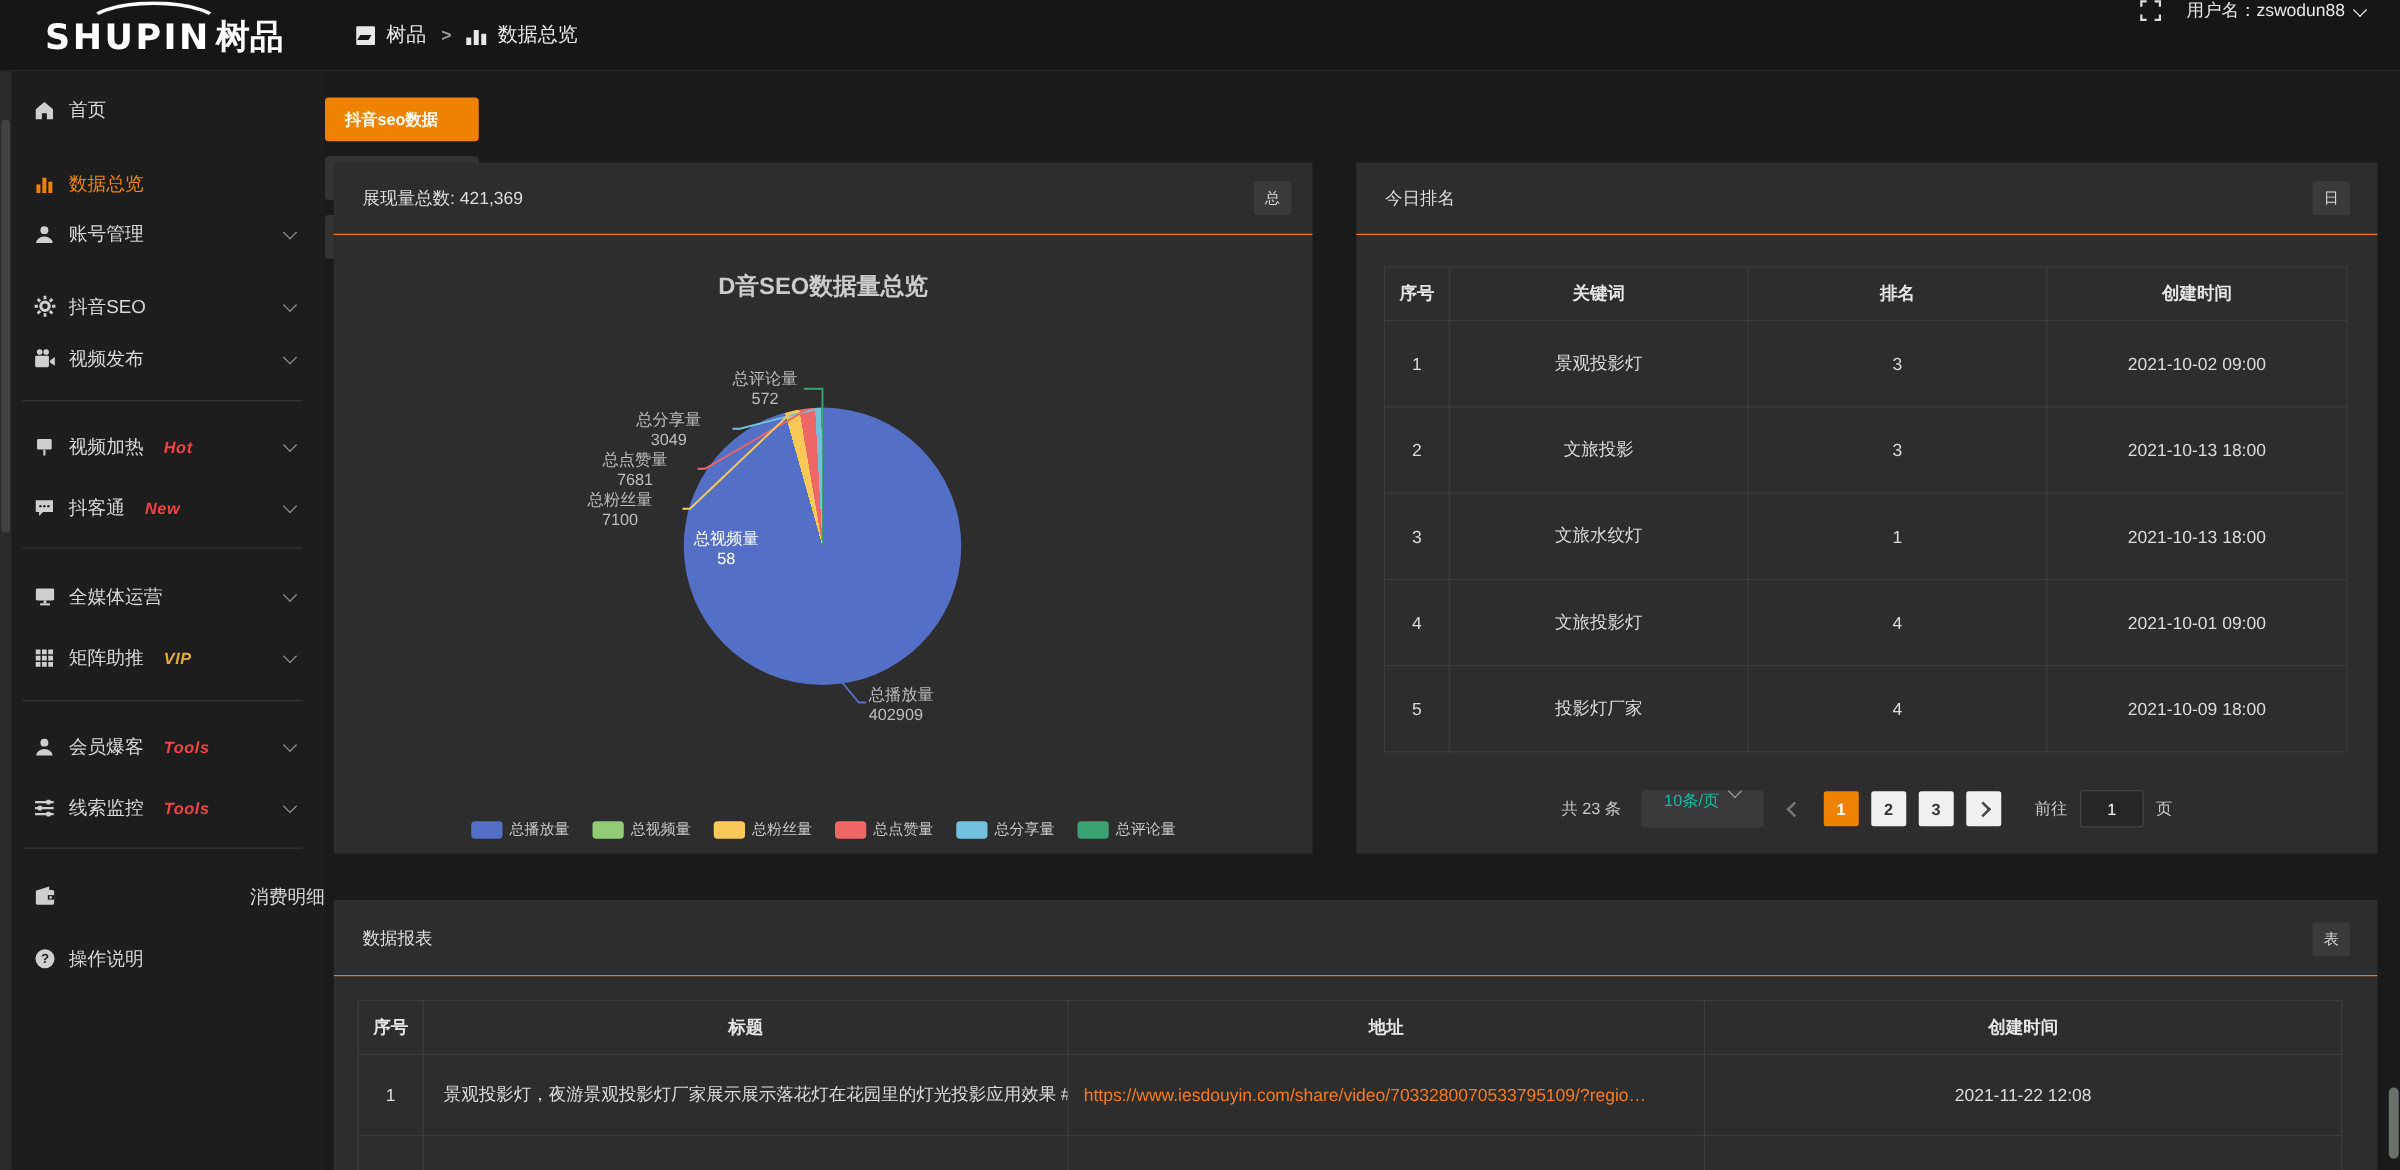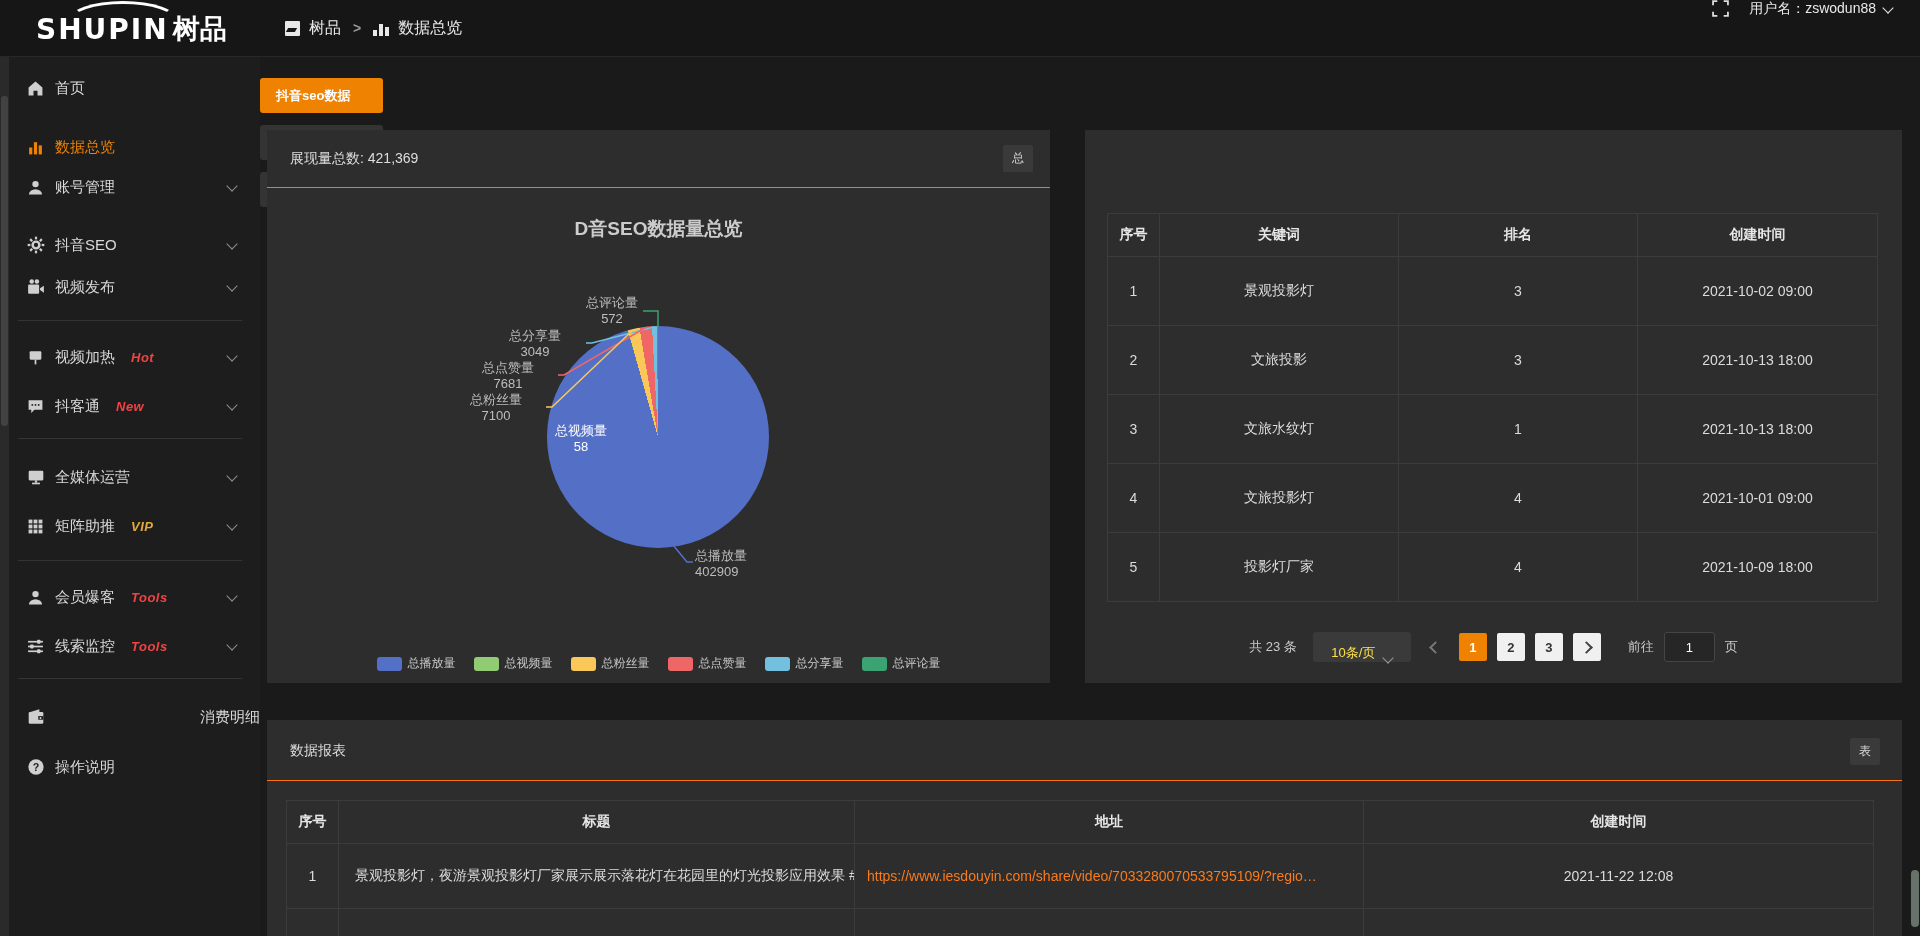--- a/index.html
+++ b/index.html
@@ -74,21 +74,21 @@
   .dtable th{height:42px;color:#e6e6e6;font-weight:bold;}
   #ranking-table{left:22px;top:83px;width:770px;}
   #ranking-table td{height:68px;}
   #report-table{left:19px;top:80px;width:1587px;}
   #report-table td{height:64px;}
   td.cell-title{text-align:left;padding:0 16px;white-space:nowrap;overflow:hidden;}
   td.cell-link{text-align:left;padding:0 12px;white-space:nowrap;overflow:hidden;color:#f87b1d;cursor:pointer;}
 
   
   .pager{position:absolute;left:0;right:0;top:502px;height:30px;display:flex;align-items:center;justify-content:center;font-size:13px;color:#c9c9c9;}
-  .pg-select{width:98px;height:30px;background:#3a3a3a;border-radius:3px;margin:0 16px;display:flex;align-items:flex-end;justify-content:center;gap:9px;cursor:pointer;color:#fde047;}
+  .pg-select{width:98px;height:30px;background:#3a3a3a;border-radius:3px;margin:0 16px;display:flex;align-items:flex-start;justify-content:center;gap:9px;cursor:pointer;color:#14b8a6;}
   .pg-select .chev{color:#9a9a9a;}
   .pg-prev{margin:0 14px 0 4px;color:#777;cursor:pointer;display:flex;align-items:center;}
   .chev-l{display:inline-block;width:7px;height:7px;border-left:2px solid currentColor;border-bottom:2px solid currentColor;transform:rotate(45deg);}
   .chev-r{display:inline-block;width:7px;height:7px;border-right:2px solid currentColor;border-top:2px solid currentColor;transform:rotate(45deg);}
   .pg-num{width:28px;height:28px;border-radius:2px;background:#f0f0f0;color:#333;display:flex;align-items:center;justify-content:center;font-size:13px;font-weight:bold;margin:0 5px;cursor:pointer;}
   .pg-num.active{background:#ef8201;color:#fff;}
   .pg-next{width:28px;height:28px;border-radius:2px;background:#f0f0f0;color:#444;display:flex;align-items:center;justify-content:center;margin:0 5px;cursor:pointer;}
   .pg-goto{margin-left:22px;}
   .pg-input{width:45px;height:26px;background:#262626;border:1px solid #454545;border-radius:3px;color:#fff;text-align:center;font-size:13px;margin:0 10px;font-family:"Liberation Sans",sans-serif;}
   .pg-suffix{margin-right:0;}
@@ -372,20 +372,24 @@
             <span>总分享量</span>
           </span>
           <span class="lg-item">
             <span class="lg-swatch" style="background: rgb(59, 162, 114);"></span>
             <span>总评论量</span>
           </span>
         </div>
     </div>
 
     <div class="panel" id="panel-ranking">
+      <div class="panel-head">
+        <span class="panel-title">今日排名</span>
+        <span class="panel-badge">日</span>
+      </div>
       <table class="dtable" id="ranking-table">
         <colgroup>
             <col style="width:52px">
             <col style="width:239px">
             <col style="width:239px">
             <col style="width:240px">
           </colgroup>
         <thead>
             <tr id="ranking-head">
               <th>序号</th>

